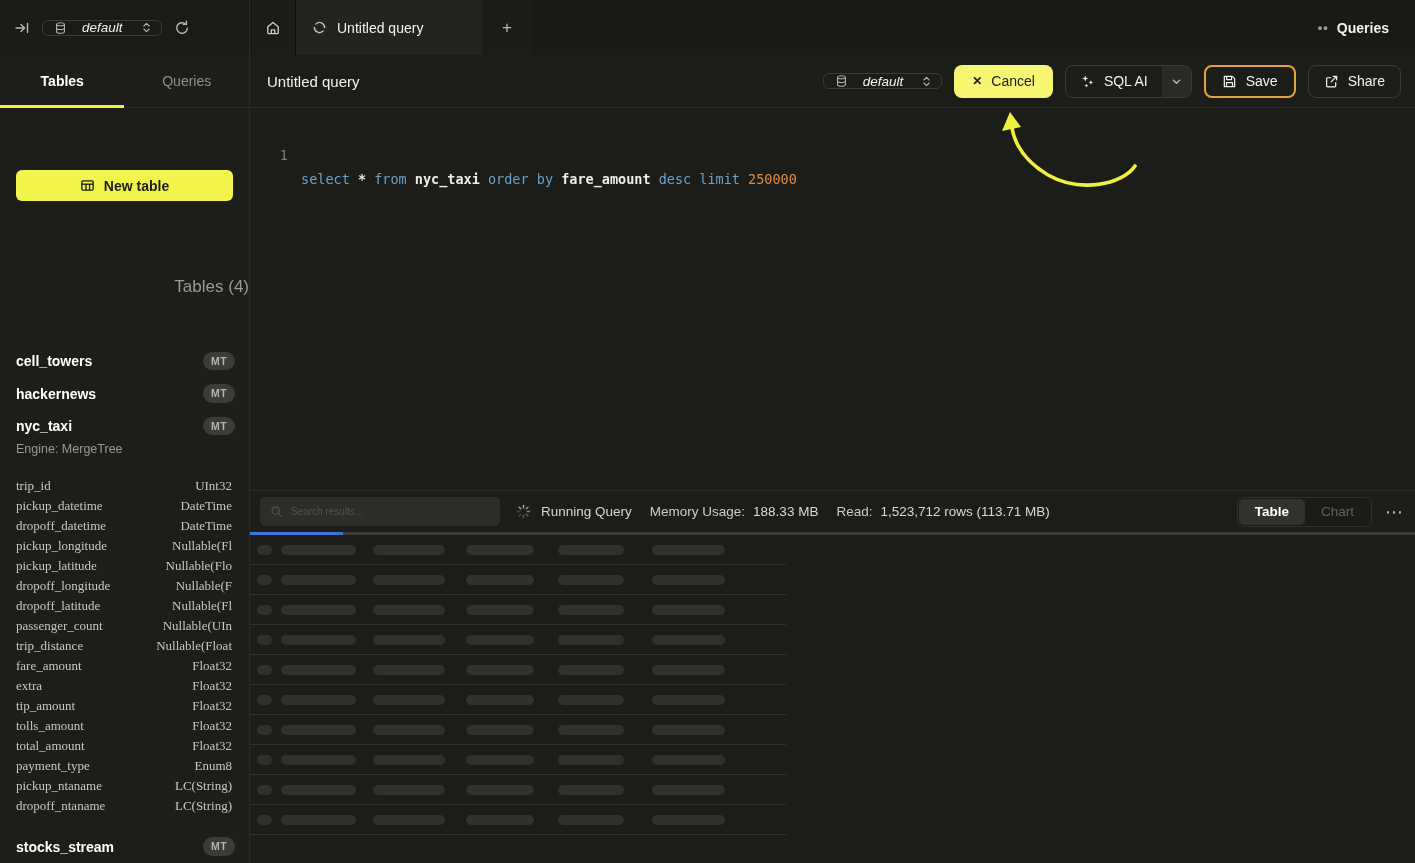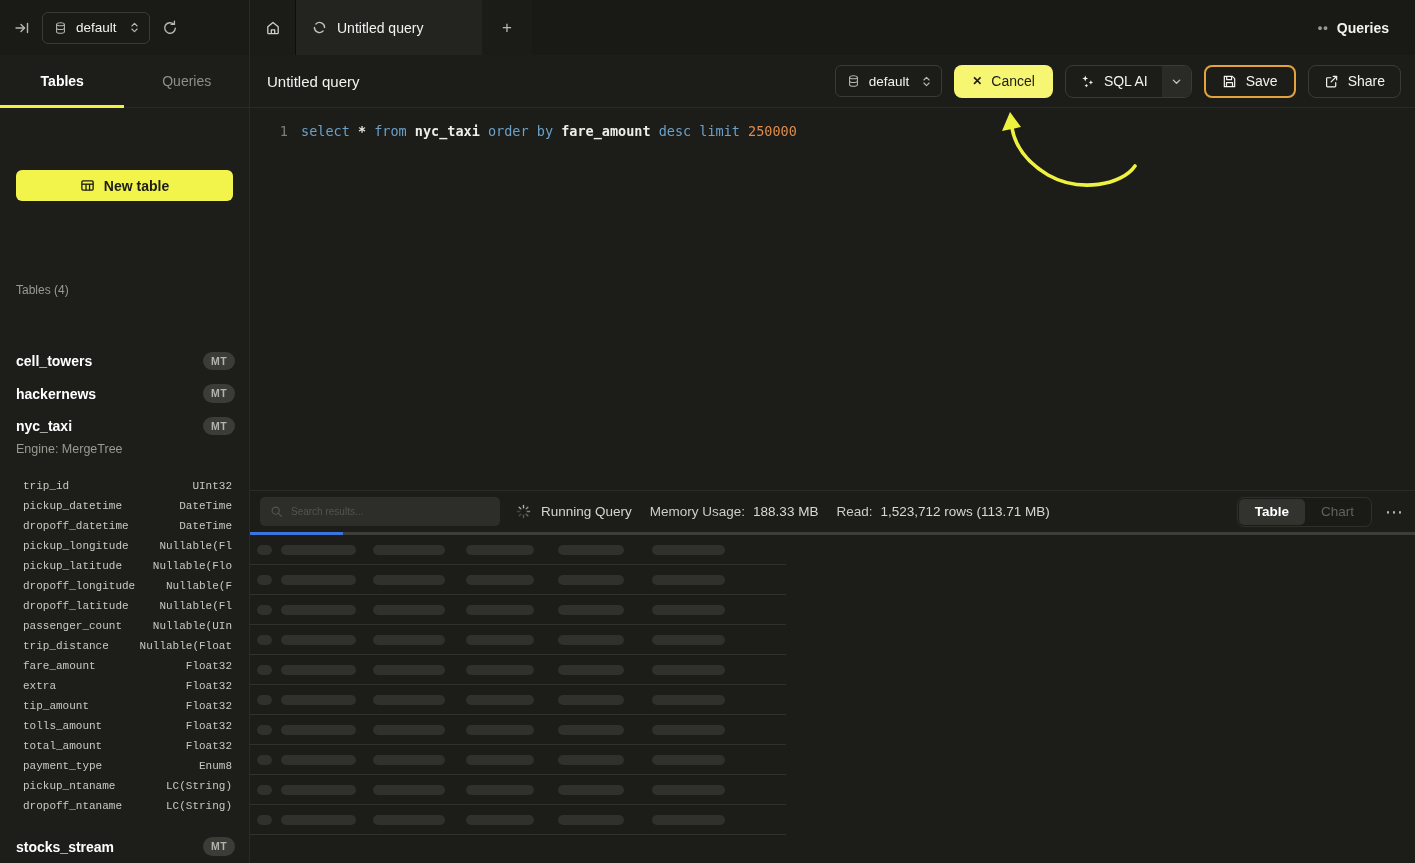--- a/index.html
+++ b/index.html
@@ -8,22 +8,22 @@
     background:#1c1c19; color:#f2f2ef;
     font-family:"Liberation Sans", sans-serif; font-size:14px;
   }
   svg { display:block; }
 
   
   .topbar { height:55px; display:flex; align-items:stretch; background:#191916; }
   .topbar-left { width:250px; flex:0 0 250px; display:flex; align-items:center; gap:12px;
     padding:0 14px; border-right:1px solid #2a2a26; background:#1a1a17; }
   .icon-btn { color:#b9b9b2; display:flex; align-items:center; justify-content:center; cursor:pointer; background:none; border:none; }
-  .db-select { display:flex; align-items:center; gap:9px; border:1px solid #3a3a36; border-radius:6px;
-    height:32px; padding:0 10px 0 11px; color:#ececE7; cursor:pointer; background:transparent; }
+  .db-select { display:flex; align-items:center; gap:15px; border:1px solid #3a3a36; border-radius:6px;
+    height:16px; padding:0 10px 0 11px; color:#ececE7; cursor:pointer; background:transparent;font-style:italic; }
   .db-select .db-ic { color:#b9b9b2; }
   .db-select .chev { color:#b9b9b2; margin-left:4px; }
   .db-select span { font-size:13.5px; color:#f2f2ef; }
 
   .tab-strip { display:flex; align-items:stretch; background:#111110; }
   .strip-tab { display:flex; align-items:center; justify-content:center; cursor:pointer; }
   .home-tab { width:46px; background:#1b1b18; color:#cfcfc8; border-right:1px solid #0d0d0b; }
   .query-tab { width:186px; background:#232320; color:#f2f2ef; gap:10px; padding:0 16px; justify-content:flex-start; }
   .query-tab .spin { color:#c3c3bc; }
   .query-tab span { font-size:14px; }
@@ -46,29 +46,29 @@
   .sidebar-body { padding:16px; overflow:hidden; }
   .new-table-btn { width:100%; height:31px; background:#f2f44c; color:#1c1c19; border:none; border-radius:6px;
     font-size:14px; font-weight:600; display:flex; align-items:center; justify-content:center; gap:9px; cursor:pointer;
     font-family:"Liberation Sans", sans-serif; }
   .side-search { margin-top:18px; height:32px; border:1px solid #3c3c38; border-radius:8px; display:flex; align-items:center;
     padding:0 10px; gap:8px; color:#76766f; }
   .side-search input { flex:1; background:transparent; border:none; outline:none; color:#e8e8e3; font-size:14px;
     font-family:"Liberation Sans", sans-serif; }
   .side-search input::placeholder { color:#76766f; }
 
-  .section-title { margin:24px 0 2px 16px; font-size:12px; color:#9a9a93; }
+  .section-title { margin:24px 0 2px 16px; font-size:17px; color:#9a9a93;text-align:right; }
   .tables-list { }
   .table-row { display:flex; align-items:center; justify-content:space-between; padding:7px 14px 7px 16px; cursor:pointer; }
   .table-name { font-size:14px; font-weight:600; color:#ffffff; }
   .mt-badge { background:#3b3b37; color:#b3b3ac; font-size:10.5px; font-weight:700; letter-spacing:.4px;
     border-radius:10px; padding:3px 8px; line-height:1.2; }
   .engine-line { font-size:12.5px; color:#9a9a93; padding:0 16px 8px 16px; }
 
-  .columns-list { padding:4px 17px 6px 16px; font-family:Liberation Mono, monospace; font-size:11px; color:#c9c9c2;margin-left:7px; }
+  .columns-list { padding:4px 17px 6px 16px; font-family:Liberation Serif, serif; font-size:13px; color:#c9c9c2; }
   .col-row { display:flex; justify-content:space-between; height:20px; align-items:center; white-space:nowrap; overflow:hidden; }
   .col-name { flex:0 0 auto; }
   .col-type { flex:0 1 auto; overflow:hidden; text-align:right; }
   .gap-8 { height:8px; }
 
   
   .main { flex:1; display:flex; flex-direction:column; background:#1c1c19; min-width:0; }
   .query-header { height:53px; flex:0 0 53px; display:flex; align-items:center; border-bottom:1px solid #2a2a26; padding:0 14px 0 17px; }
   .query-title { font-size:15px; color:#f2f2ef; }
   .header-actions { margin-left:auto; display:flex; align-items:center; gap:12px; }
@@ -79,21 +79,21 @@
   .sqlai-group { display:flex; align-items:stretch; height:33px; border:1px solid #3a3a36; border-radius:8px; overflow:hidden; }
   .sqlai-main { display:flex; align-items:center; gap:9px; padding:0 14px; color:#f2f2ef; cursor:pointer; }
   .sqlai-caret { width:29px; display:flex; align-items:center; justify-content:center; background:#2a2a27; color:#c3c3bc; cursor:pointer; }
   .btn-save { border:2px solid #e2a33c; padding:0 16px; }
   .btn-share { }
 
   
   .editor { flex:0 0 382px; height:382px; position:relative; padding-top:13px; }
   .code-line { display:flex; align-items:center; font-family:"DejaVu Sans Mono", monospace; font-size:13.5px; line-height:21px; }
   .line-num { width:22px; text-align:right; color:#7e7e77; flex:0 0 22px; margin-left:16px; }
-  .code-text { margin-left:13px; white-space:pre; }
+  .code-text { margin-left:13px; white-space:pre;margin-top:48px; }
   .tok-kw { color:#6ba0c8; }
   .tok-id { color:#eeeee9; font-weight:bold; }
   .tok-num { color:#dd8c4a; }
   .arrow-annot { position:absolute; left:740px; top:0; pointer-events:none; }
 
   
   .results-toolbar { flex:0 0 42px; height:42px; border-top:1px solid #2a2a26; display:flex; align-items:center; padding:0 12px 0 10px; }
   .res-search { width:240px; height:29px; background:#2d2d29; border-radius:5px; display:flex; align-items:center; gap:8px; padding:0 10px; color:#55554f; }
   .res-search input { flex:1; background:transparent; border:none; outline:none; color:#d8d8d2; font-size:10px; font-family:"Liberation Sans", sans-serif; }
   .res-search input::placeholder { color:#55554f; }

